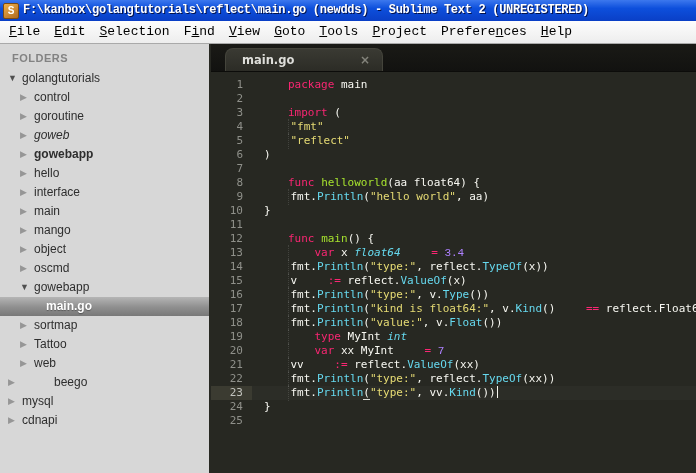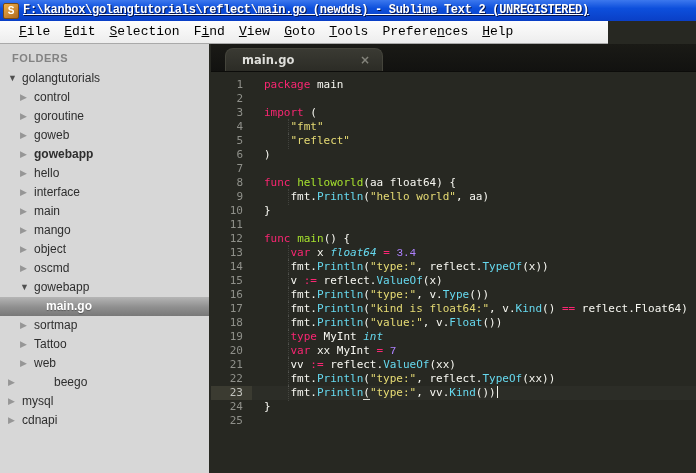--- a/index.html
+++ b/index.html
@@ -14,28 +14,28 @@
     display:flex;align-items:center;gap:4px;padding-left:3px;box-sizing:border-box;
   }
   .app-icon{
     width:14px;height:14px;border-radius:2px;flex:0 0 auto;
     background:linear-gradient(145deg,#f0b04a,#b06a20);
     color:#fff;font:bold 10px/14px "Liberation Sans",sans-serif;text-align:center;
     border:1px solid #7a4a12;
   }
   .title{
     color:#fff;font:bold 12px/21px "Liberation Mono",monospace;
-    text-shadow:1px 1px 0 rgba(0,0,30,.75);white-space:nowrap;letter-spacing:-0.3px;text-decoration:underline;
+    text-shadow:1px 1px 0 rgba(0,0,30,.75);white-space:nowrap;letter-spacing:-0.3px;
   }
   
   .menubar{
-    position:absolute;left:0;top:21px;width:608px;height:23px;
+    position:absolute;left:0;top:21px;width:696px;height:23px;
     background:linear-gradient(180deg,#fdfdfd,#ededed);
     border-bottom:1px solid #a9a9a9;box-sizing:border-box;
-    display:flex;align-items:center;padding-left:12px;
+    display:flex;align-items:center;padding-left:2px;
   }
   .menu-item{
     font:13px/22px "Liberation Mono",monospace;color:#000;
     padding:0 7px;white-space:pre;cursor:default;
   }
   .menu-item u{text-decoration:underline;}
   
   .sidebar{
     position:absolute;left:0;top:44px;width:209px;height:429px;
     background:#d7d7d7;overflow:hidden;
@@ -88,21 +88,21 @@
   }
   .cline{display:flex;height:14px;}
   .gut{
     flex:0 0 41px;text-align:right;padding-right:9px;box-sizing:border-box;
     color:#8f908a;user-select:none;
   }
   .cline.cur .gut{background:#3b3b31;color:#c2c3bd;}
   .cline.cur .src{background:rgba(255,255,255,0.025);}
   .src{flex:1;padding-left:12px;color:#f8f8f2;}
   .tk-w{color:#f8f8f2;}
-  .tk-k{color:#f92672;}
+  .tk-k{color:#f92672;margin-left:24px;}
   .tk-f{color:#a6e22e;}
   .tk-s{color:#e6db74;}
   .tk-c{color:#66d9ef;}
   .tk-t{color:#66d9ef;font-style:italic;margin-top:10px;}
   .tk-n{color:#ae81ff;font-family:Liberation Mono, monospace;}
   .tk-u{color:#f8f8f2;border-bottom:1px solid #d8d8d2;}
   .tk-i{position:relative;display:inline-block;width:26.4px;}
   .tk-i::after{
     content:"";position:absolute;right:1px;top:-1px;bottom:-1px;
     border-right:1px dotted rgba(255,255,255,0.13);
@@ -123,20 +123,21 @@
   </div>
 
   <div class="menubar" id="menubar">
       <div class="menu-item"><u>F</u>ile</div>
       <div class="menu-item"><u>E</u>dit</div>
       <div class="menu-item"><u>S</u>election</div>
       <div class="menu-item">F<u>i</u>nd</div>
       <div class="menu-item"><u>V</u>iew</div>
       <div class="menu-item"><u>G</u>oto</div>
       <div class="menu-item"><u>T</u>ools</div>
+      <div class="menu-item"><u>P</u>roject</div>
       <div class="menu-item">Prefere<u>n</u>ces</div>
       <div class="menu-item"><u>H</u>elp</div>
     </div>
 
   <div class="sidebar">
     <div class="folders-header">FOLDERS</div>
     <div id="tree">
         <div class="tree-row">
           <span class="arrow exp" style="left: 8px;">▼</span>
           <span style="position: absolute; left: 22px;">golangtutorials</span>
@@ -144,21 +145,21 @@
         <div class="tree-row">
           <span class="arrow col" style="left: 20px;">▶</span>
           <span style="position: absolute; left: 34px;">control</span>
         </div>
         <div class="tree-row">
           <span class="arrow col" style="left: 20px;">▶</span>
           <span style="position: absolute; left: 34px;">goroutine</span>
         </div>
         <div class="tree-row">
           <span class="arrow col" style="left: 20px;">▶</span>
-          <span style="position: absolute; left: 34px;">goweb</span>
+          <span style="position: absolute; left: 34px; font-style: italic;">goweb</span>
         </div>
         <div class="tree-row">
           <span class="arrow col" style="left: 20px;">▶</span>
           <span style="position: absolute; left: 34px; font-weight: bold;">gowebapp</span>
         </div>
         <div class="tree-row">
           <span class="arrow col" style="left: 20px;">▶</span>
           <span style="position: absolute; left: 34px;">hello</span>
         </div>
         <div class="tree-row">

